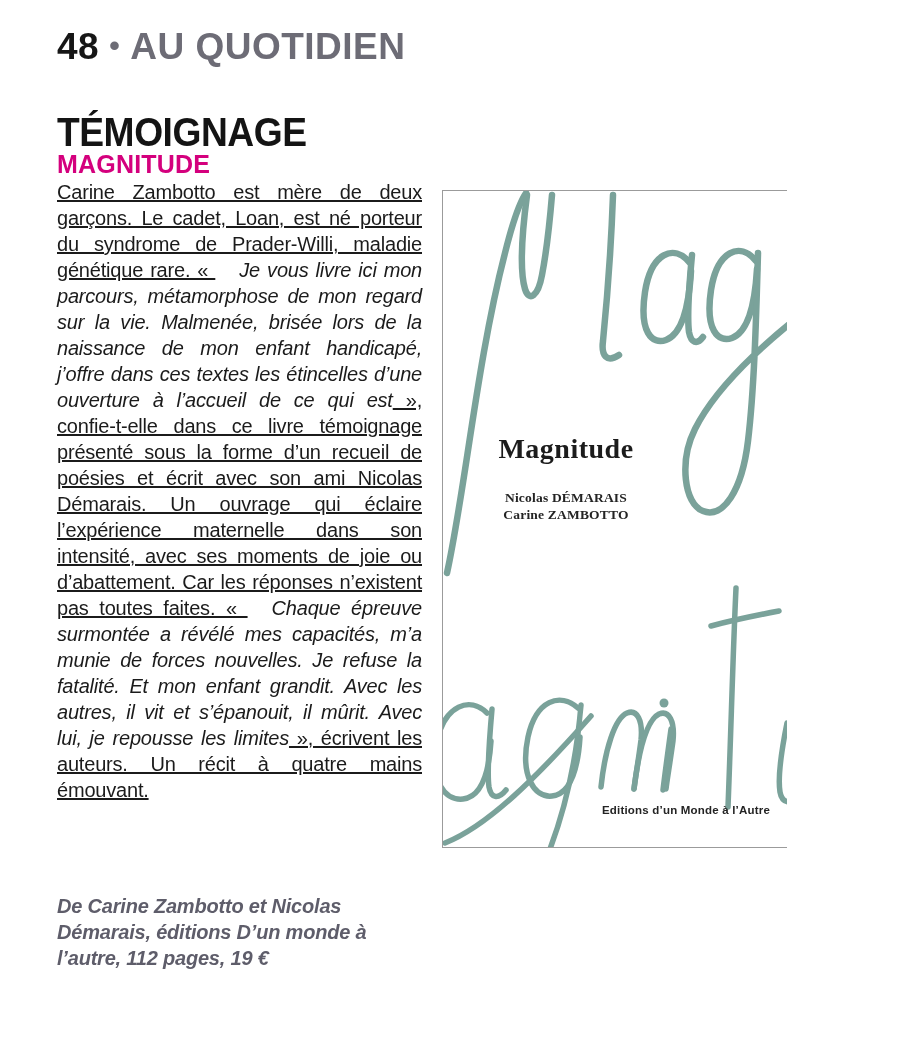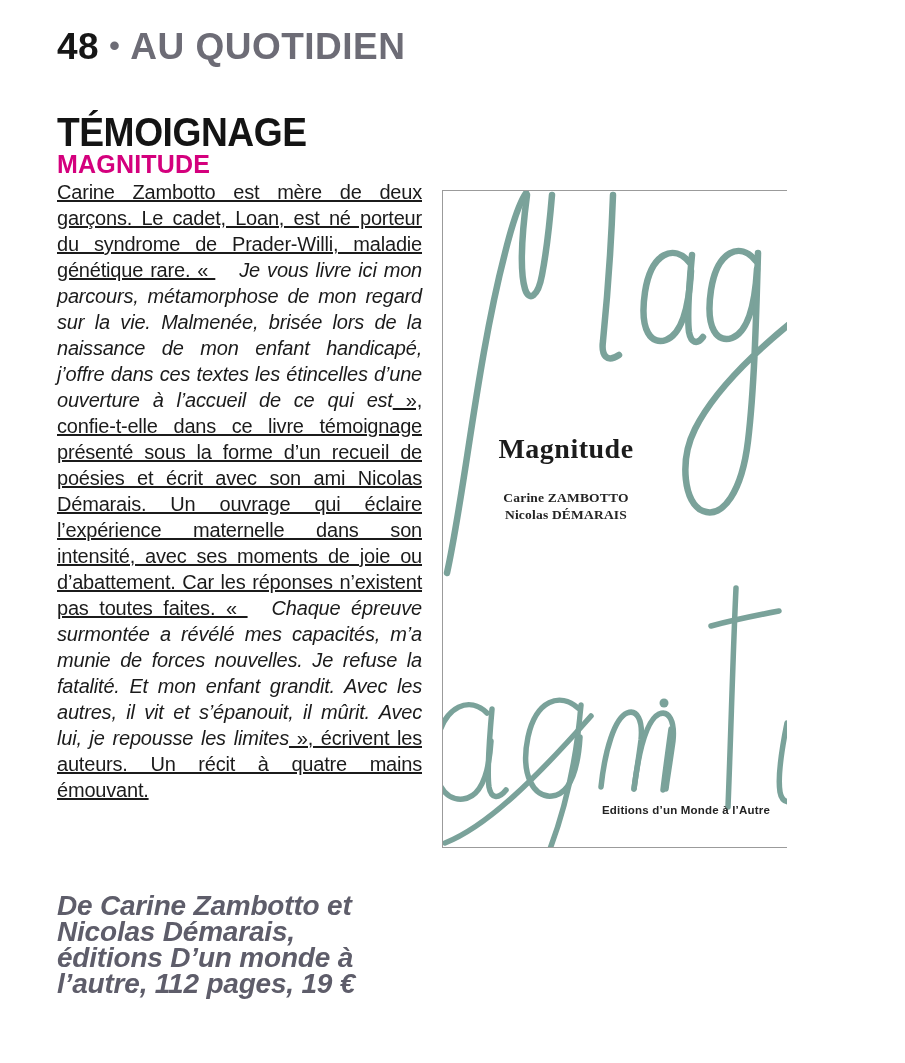--- a/index.html
+++ b/index.html
@@ -23,21 +23,21 @@
 
   
   .body-col { position:absolute; left:57px; top:179px; width:365px;
               font-size:20px; line-height:26px; color:#1b1b1b;
               text-align:justify; letter-spacing:-0.2px; }
   .body-col .italic { font-style:italic;margin-left:24px; }
   .body-col .roman  { font-style:normal;text-decoration:underline; }
 
   
   .credit { position:absolute; left:57px; top:893px; width:348px;
-            font-size:28px; line-height:26px; font-style:italic; font-weight:600;
+            font-size:20px; line-height:26px; font-style:italic; font-weight:600;
             color:#5e5d6a; letter-spacing:-0.2px; }
   .footer { position:absolute; left:57px; top:1006px; font-size:21px; font-weight:700;
             color:#8a8a8f; letter-spacing:0.4px; white-space:nowrap; }
 
   
   .cover { position:absolute; left:442px; top:190px; width:416px; height:658px;
            box-sizing:border-box; border:1px solid #9b9b9b; background:#ffffff;
            overflow:hidden; }
   .cover svg { position:absolute; left:0; top:0; display:block; }
   .cover-title { position:absolute; left:0; top:242px; width:246px; text-align:center;
@@ -93,19 +93,19 @@
         <circle cx="221" cy="512" r="4.5" fill="#7aa29a" stroke="none"></circle>
         <path d="M 293,397 C 290,460 288,540 285,616"></path>
         <path d="M 268,435 C 290,429 315,424 336,420"></path>
         <path d="M 344,532 C 338,562 335,589 337,601 C 339,613 350,615 360,603 C 370,591 377,566 381,538"></path>
         <path d="M 381,538 C 377,570 375,597 377,609 C 379,619 388,619 396,611 C 404,601 412,581 418,554"></path>
       </g>
     </svg>
 
     <div class="cover-title">Magnitude</div>
     <div class="cover-authors">
+      <div>Nicolas DÉMARAIS</div>
       <div>Carine ZAMBOTTO</div>
-      <div>Nicolas DÉMARAIS</div>
     </div>
     <div class="cover-publisher">Editions d’un Monde à l’Autre</div>
   </div>
 
 </div>
 
 </body></html>

